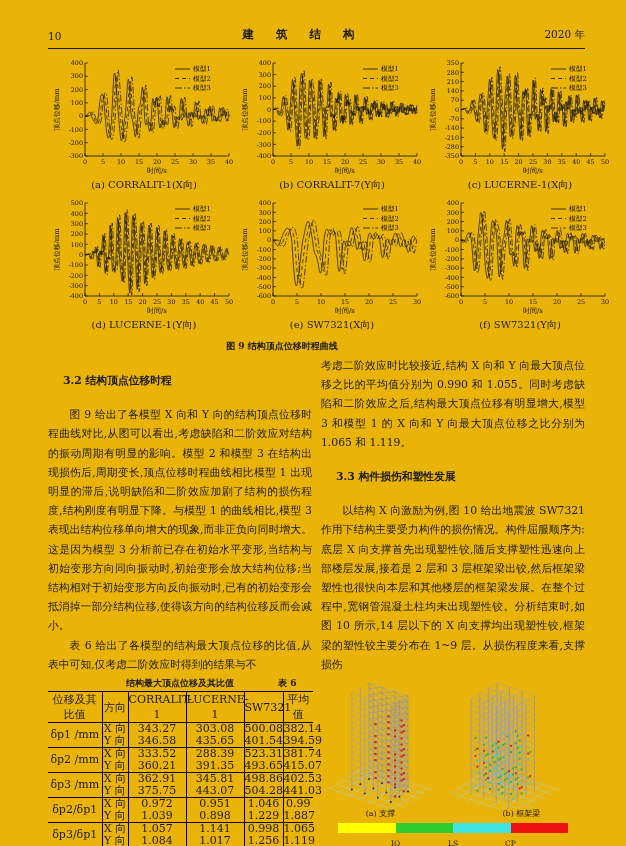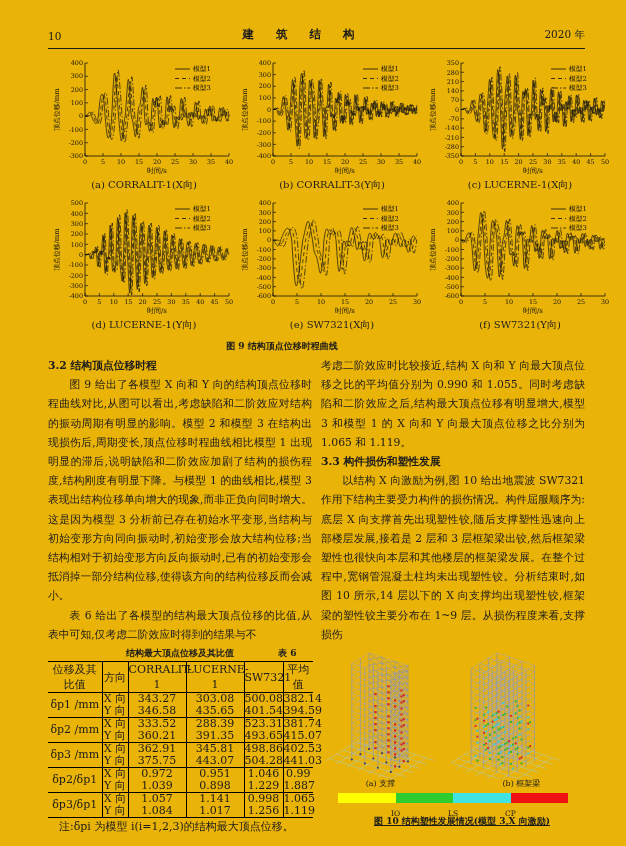--- a/index.html
+++ b/index.html
@@ -13,21 +13,21 @@
   
   .fig9{position:absolute;top:56px;left:50px;width:564px;display:grid;
         grid-template-columns:repeat(3,188px);row-gap:6px;}
   .chart-cell{display:flex;flex-direction:column;align-items:center;}
   .chart-cap{font-size:10px;margin-top:0;line-height:10px;}
   .fig9-caption{position:absolute;top:340px;left:0;width:564px;text-align:center;
                 font-weight:bold;font-size:9px;}
   
   .columns{position:absolute;top:356px;left:48px;width:537px;display:flex;gap:9px;}
   .col{width:264px;font-size:10.8px;line-height:19.2px;text-align:justify;}
-  .col h3{font-size:10.8px;font-weight:bold;margin:0;line-height:19.2px;text-align:left;}
+  .col h3{font-size:10.8px;font-weight:bold;margin:15px;line-height:19.2px;text-align:left;}
   .col p{margin:0;text-indent:2em;}
   .col p.cont{text-indent:0;}
   
   .t6-block{margin-top:3px;}
   .t6-titlerow{display:flex;align-items:baseline;font-size:9px;font-weight:bold;
                line-height:13px;margin-bottom:1px;}
   .t6-title{flex:1;text-align:center;padding-left:34px;}
   .t6-label{width:34px;}
   table.t6{width:265px;border-collapse:collapse;table-layout:fixed;font-size:11px;
            border-top:1.4px solid #000;border-bottom:1.4px solid #000;}
@@ -158,21 +158,21 @@
           <path d="M34.0 53.5L34.3 53.4L34.7 53.2L35.0 52.9L35.4 52.7L35.7 52.4L36.1 52.3L36.4 52.1L36.7 52.2L37.1 52.4L37.4 52.8L37.8 53.6L38.1 54.6L38.5 55.8L38.8 57.0L39.1 58.0L39.5 58.8L39.8 59.2L40.2 59.2L40.5 59.0L40.9 58.5L41.2 57.7L41.5 56.8L41.9 55.4L42.2 53.6L42.6 51.3L42.9 48.6L43.3 45.8L43.6 43.3L43.9 41.5L44.3 40.5L44.6 40.6L45.0 41.6L45.3 43.3L45.7 45.5L46.0 47.9L46.3 50.5L46.7 53.4L47.0 56.7L47.4 60.4L47.7 64.5L48.1 68.4L48.4 71.7L48.7 73.8L49.1 74.2L49.4 72.9L49.8 70.1L50.1 66.3L50.5 61.9L50.8 57.3L51.1 52.8L51.5 48.3L51.8 43.5L52.2 38.6L52.5 33.5L52.9 28.8L53.2 25.3L53.5 23.5L53.9 24.2L54.2 27.5L54.6 32.9L54.9 39.9L55.3 47.5L55.6 54.9L55.9 61.4L56.3 67.4L56.6 72.8L57.0 78.0L57.3 82.8L57.7 87.0L58.0 89.8L58.3 90.3L58.7 87.8L59.0 82.2L59.4 73.9L59.7 63.8L60.1 53.1L60.4 43.1L60.7 35.0L61.1 29.0L61.4 24.7L61.8 21.6L62.1 19.2L62.5 17.6L62.8 17.2L63.1 18.9L63.5 23.2L63.8 30.4L64.2 40.1L64.5 51.1L64.9 61.6L65.2 70.4L65.5 76.7L65.9 80.4L66.2 81.9L66.6 82.2L66.9 82.0L67.3 81.7L67.6 81.0L67.9 79.1L68.3 75.2L68.6 68.7L69.0 59.9L69.3 49.8L69.7 39.6L70.0 31.4L70.3 26.1L70.7 24.2L71.0 25.0L71.4 27.2L71.7 29.7L72.1 31.7L72.4 33.3L72.7 35.1L73.1 38.4L73.4 43.9L73.8 51.8L74.1 61.0L74.5 70.2L74.8 77.5L75.1 81.6L75.5 82.1L75.8 79.6L76.2 75.3L76.5 70.9L76.9 67.5L77.2 65.3L77.5 63.9L77.9 61.8L78.2 58.0L78.6 51.8L78.9 43.7L79.3 35.1L79.6 28.1L79.9 24.4L80.3 24.7L80.6 28.7L81.0 34.8L81.3 41.1L81.7 46.0L82.0 48.8L82.3 49.9L82.7 50.6L83.0 52.7L83.4 57.0L83.7 63.4L84.1 70.8L84.4 77.2L84.7 80.7L85.1 80.0L85.4 75.5L85.8 68.3L86.1 60.8L86.5 54.8L86.8 51.5L87.1 50.8L87.5 51.4L87.8 51.3L88.2 49.1L88.5 44.2L88.9 37.7L89.2 31.6L89.5 28.1L89.9 28.6L90.2 33.4L90.6 41.1L90.9 49.5L91.3 56.3L91.6 60.2L91.9 61.0L92.3 59.9L92.6 58.7L93.0 59.0L93.3 61.7L93.7 66.2L94.0 71.0L94.3 74.2L94.7 74.0L95.0 70.1L95.4 63.1L95.7 55.0L96.1 47.8L96.4 43.3L96.7 42.2L97.1 43.6L97.4 45.8L97.8 47.2L98.1 46.3L98.5 43.4L98.8 39.5L99.1 36.6L99.5 36.3L99.8 39.5L100.2 45.8L100.5 53.7L100.9 60.7L101.2 65.4L101.5 66.8L101.9 65.4L102.2 62.4L102.6 59.9L102.9 59.0L103.3 60.3L103.6 63.0L103.9 65.6L104.3 66.4L104.6 64.2L105.0 59.1L105.3 52.2L105.7 45.2L106.0 40.2L106.3 38.5L106.7 39.9L107.0 43.4L107.4 47.0L107.7 49.3L108.1 49.4L108.4 47.6L108.7 45.2L109.1 44.0L109.4 45.3L109.8 49.3L110.1 55.4L110.5 61.6L110.8 66.4L111.1 68.3L111.5 67.2L111.8 63.7L112.2 59.5L112.5 56.2L112.9 54.9L113.2 55.8L113.5 57.7L113.9 59.3L114.2 59.0L114.6 56.3L114.9 51.4L115.3 45.7L115.6 40.9L115.9 38.7L116.3 39.6L116.6 43.1L117.0 47.8L117.3 51.9L117.7 54.2L118.0 54.2L118.3 52.6L118.7 50.7L119.0 50.1L119.4 51.6L119.7 55.3L120.1 60.1L120.4 64.4L120.7 66.8L121.1 66.3L121.4 63.2L121.8 58.6L122.1 54.1L122.5 51.1L122.8 50.3L123.1 51.5L123.5 53.6L123.8 54.9L124.2 54.5L124.5 52.1L124.9 48.1L125.2 44.0L125.5 41.4L125.9 41.4L126.2 44.1L126.6 48.7L126.9 53.5L127.3 57.0L127.6 58.4L127.9 57.7L128.3 55.7L128.6 53.7L129.0 53.0L129.3 54.4L129.7 57.3L130.0 60.8L130.3 63.3L130.7 63.8L131.0 61.7L131.4 57.8L131.7 53.1L132.1 49.1L132.4 47.1L132.7 47.5L133.1 49.5L133.4 51.9L133.8 53.5L134.1 53.2L134.5 51.1L134.8 48.1L135.1 45.5L135.5 44.6L135.8 46.0L136.2 49.5L136.5 54.0L136.9 58.0L137.2 60.4L137.5 60.5L137.9 58.7L138.2 56.1L138.6 53.9L138.9 53.3L139.3 54.4L139.6 56.7L139.9 59.2L140.3 60.5L140.6 59.8L141.0 57.0L141.3 53.0L141.7 49.0L142.0 46.2L142.3 45.7L142.7 47.2L143.0 50.0L143.4 52.7L143.7 54.2L144.1 53.9L144.4 52.1L144.7 49.7L145.1 48.1L145.4 48.1L145.8 50.2L146.1 53.7L146.5 57.5L146.8 60.3L147.1 61.2L147.5 60.1L147.8 57.5L148.2 54.6L148.5 52.5L148.9 52.0L149.2 53.2L149.5 55.2L149.9 57.1L150.2 57.7L150.6 56.4L150.9 53.6L151.3 50.1L151.6 47.1L151.9 45.8L152.3 46.5L152.6 49.0L153.0 52.1L153.3 54.7L153.7 55.8L154.0 55.2L154.3 53.4L154.7 51.4L155.0 50.3L155.4 50.8L155.7 53.0L156.1 56.0L156.4 58.9L156.7 60.4L157.1 60.1L157.4 58.1L157.8 55.1L158.1 52.3L158.5 50.6L158.8 50.6L159.1 52.1L159.5 54.1L159.8 55.6L160.2 55.8L160.5 54.4L160.9 51.8L161.2 49.0L161.5 47.2L161.9 47.0L162.2 48.7L162.6 51.6L162.9 54.6L163.3 56.6L163.6 57.1L163.9 56.1L164.3 54.1L164.6 52.3L165.0 51.5L165.3 52.2L165.7 54.2L166.0 56.7L166.3 58.6L166.7 59.2L167.0 58.0L167.4 55.6L167.7 52.6L168.1 50.2L168.4 49.3L168.7 50.0L169.1 51.8L169.4 53.8L169.8 55.1L170.1 55.1L170.5 53.6L170.8 51.4L171.1 49.3L171.5 48.4L171.8 49.1L172.2 51.2L172.5 54.0L172.9 56.5L173.2 57.8L173.5 57.5L173.9 56.0L174.2 53.9L174.6 52.2L174.9 51.7L175.3 52.6L175.6 54.4L175.9 56.4L176.3 57.6L176.6 57.5L177.0 55.9L177.3 53.4L177.7 50.8L178.0 49.1" fill="none" stroke="#111" stroke-width="0.7"></path>
           <path d="M34.0 53.5L34.3 53.5L34.7 53.5L35.0 53.5L35.4 53.4L35.7 53.3L36.1 53.1L36.4 52.8L36.7 52.6L37.1 52.4L37.4 52.3L37.8 52.2L38.1 52.3L38.5 52.7L38.8 53.3L39.1 54.1L39.5 55.2L39.8 56.3L40.2 57.3L40.5 58.2L40.9 58.7L41.2 58.9L41.5 58.7L41.9 58.3L42.2 57.7L42.6 56.9L42.9 55.8L43.3 54.4L43.6 52.4L43.9 50.0L44.3 47.4L44.6 44.9L45.0 42.9L45.3 41.7L45.7 41.4L46.0 42.0L46.3 43.3L46.7 45.2L47.0 47.3L47.4 49.6L47.7 52.2L48.1 55.1L48.4 58.4L48.7 62.1L49.1 65.9L49.4 69.3L49.8 71.7L50.1 72.8L50.5 72.3L50.8 70.2L51.1 67.0L51.5 63.0L51.8 58.8L52.2 54.6L52.5 50.4L52.9 46.1L53.2 41.5L53.5 36.8L53.9 32.3L54.2 28.4L54.6 26.0L54.9 25.7L55.3 27.8L55.6 32.1L55.9 38.1L56.3 45.0L56.6 52.0L57.0 58.4L57.3 64.2L57.7 69.4L58.0 74.3L58.3 79.0L58.7 83.2L59.0 86.4L59.4 87.8L59.7 86.7L60.1 82.7L60.4 75.9L60.7 67.1L61.1 57.2L61.4 47.5L61.8 39.2L62.1 32.8L62.5 28.2L62.8 24.9L63.1 22.4L63.5 20.6L63.8 19.7L64.2 20.4L64.5 23.3L64.9 29.0L65.2 37.1L65.5 47.0L65.9 57.1L66.2 66.1L66.6 73.0L66.9 77.4L67.3 79.5L67.6 80.2L67.9 80.1L68.3 79.9L68.6 79.5L69.0 78.2L69.3 75.5L69.7 70.4L70.0 63.1L70.3 54.0L70.7 44.4L71.0 35.8L71.4 29.7L71.7 26.7L72.1 26.4L72.4 28.1L72.7 30.5L73.1 32.6L73.4 34.1L73.8 35.6L74.1 38.0L74.5 42.2L74.8 48.7L75.1 56.9L75.5 65.6L75.8 73.3L76.2 78.5L76.5 80.3L76.9 79.0L77.2 75.5L77.5 71.3L77.9 67.7L78.2 65.2L78.6 63.7L78.9 62.2L79.3 59.4L79.6 54.6L79.9 47.6L80.3 39.6L80.6 32.3L81.0 27.4L81.3 26.1L81.7 28.5L82.0 33.6L82.3 39.7L82.7 44.9L83.0 48.3L83.4 49.8L83.7 50.5L84.1 51.7L84.4 54.8L84.7 60.0L85.1 66.7L85.4 73.3L85.8 77.8L86.1 78.9L86.5 76.1L86.8 70.2L87.1 63.1L87.5 56.7L87.8 52.6L88.2 51.0L88.5 51.2L88.9 51.7L89.2 50.6L89.5 47.0L89.9 41.4L90.2 35.3L90.6 30.8L90.9 29.7L91.3 32.5L91.6 38.8L91.9 46.6L92.3 53.8L92.6 58.6L93.0 60.5L93.3 60.0L93.7 58.7L94.0 58.2L94.3 59.8L94.7 63.4L95.0 68.0L95.4 71.8L95.7 73.1L96.1 70.8L96.4 65.4L96.7 58.0L97.1 50.7L97.4 45.4L97.8 43.0L98.1 43.5L98.5 45.5L98.8 47.3L99.1 47.4L99.5 45.4L99.8 42.0L100.2 38.7L100.5 37.2L100.9 38.8L101.2 43.7L101.5 50.6L101.9 57.7L102.2 63.1L102.6 65.7L102.9 65.3L103.3 63.0L103.6 60.3L103.9 58.7L104.3 59.1L104.6 61.3L105.0 63.9L105.3 65.5L105.7 64.7L106.0 60.9L106.3 55.0L106.7 48.3L107.0 42.7L107.4 39.8L107.7 40.0L108.1 42.6L108.4 46.2L108.7 49.0L109.1 49.9L109.4 48.9L109.8 46.7L110.1 44.9L110.5 45.0L110.8 47.8L111.1 52.8L111.5 58.7L111.8 63.9L112.2 66.9L112.5 67.0L112.9 64.5L113.2 60.6L113.5 57.1L113.9 55.1L114.2 55.1L114.6 56.6L114.9 58.4L115.3 59.0L115.6 57.4L115.9 53.7L116.3 48.4L116.6 43.4L117.0 40.2L117.3 39.9L117.7 42.2L118.0 46.3L118.3 50.6L118.7 53.5L119.0 54.4L119.4 53.4L119.7 51.6L120.1 50.3L120.4 50.9L120.7 53.6L121.1 57.7L121.4 62.1L121.8 65.2L122.1 65.9L122.5 64.0L122.8 60.1L123.1 55.7L123.5 52.2L123.8 50.5L124.2 51.0L124.5 52.8L124.9 54.5L125.2 54.9L125.5 53.3L125.9 50.1L126.2 46.1L126.6 43.0L126.9 42.0L127.3 43.5L127.6 47.1L127.9 51.7L128.3 55.7L128.6 57.8L129.0 57.9L129.3 56.4L129.7 54.3L130.0 53.1L130.3 53.6L130.7 55.8L131.0 59.0L131.4 61.8L131.7 63.2L132.1 62.2L132.4 59.2L132.7 54.9L133.1 50.8L133.4 48.1L133.8 47.5L134.1 48.9L134.5 51.1L134.8 53.0L135.1 53.5L135.5 52.3L135.8 49.7L136.2 46.9L136.5 45.3L136.9 45.7L137.2 48.2L137.5 52.2L137.9 56.3L138.2 59.2L138.6 60.2L138.9 59.2L139.3 56.9L139.6 54.6L139.9 53.3L140.3 53.7L140.6 55.5L141.0 57.9L141.3 59.7L141.7 59.8L142.0 58.0L142.3 54.7L142.7 50.7L143.0 47.6L143.4 46.2L143.7 46.9L144.1 49.1L144.4 51.8L144.7 53.8L145.1 54.2L145.4 53.0L145.8 50.9L146.1 48.9L146.5 48.3L146.8 49.4L147.1 52.2L147.5 55.8L147.8 58.9L148.2 60.6L148.5 60.3L148.9 58.3L149.2 55.6L149.5 53.2L149.9 52.1L150.2 52.6L150.6 54.3L150.9 56.2L151.3 57.3L151.6 56.9L151.9 54.8L152.3 51.7L152.6 48.6L153.0 46.6L153.3 46.5L153.7 48.2L154.0 51.0L154.3 53.7L154.7 55.4L155.0 55.5L155.4 54.2L155.7 52.3L156.1 50.8L156.4 50.6L156.7 52.0L157.1 54.6L157.4 57.5L157.8 59.5L158.1 60.0L158.5 58.7L158.8 56.2L159.1 53.4L159.5 51.3L159.8 50.6L160.2 51.5L160.5 53.3L160.9 55.0L161.2 55.8L161.5 55.0L161.9 53.0L162.2 50.4L162.6 48.2L162.9 47.3L163.3 48.2L163.6 50.5L163.9 53.4L164.3 55.8L164.6 56.9L165.0 56.4L165.3 54.9L165.7 53.0L166.0 51.8L166.3 51.8L166.7 53.3L167.0 55.5L167.4 57.7L167.7 58.8L168.1 58.3L168.4 56.5L168.7 53.8L169.1 51.3L169.4 49.8L169.8 49.8L170.1 51.1L170.5 53.1L170.8 54.6L171.1 55.1L171.5 54.3L171.8 52.4L172.2 50.3L172.5 48.9L172.9 48.9L173.2 50.4L173.5 52.9L173.9 55.4L174.2 57.2L174.6 57.5L174.9 56.5L175.3 54.7L175.6 52.9L175.9 51.9L176.3 52.2L176.6 53.6L177.0 55.5L177.3 57.0L177.7 57.4L178.0 56.5" fill="none" stroke="#111" stroke-width="0.7" stroke-dasharray="4,3"></path>
           <path d="M34.0 53.5L34.3 53.5L34.7 53.5L35.0 53.5L35.4 53.5L35.7 53.5L36.1 53.5L36.4 53.5L36.7 53.3L37.1 53.1L37.4 52.8L37.8 52.6L38.1 52.3L38.5 52.1L38.8 52.0L39.1 52.1L39.5 52.4L39.8 52.9L40.2 53.8L40.5 54.9L40.9 56.2L41.2 57.4L41.5 58.5L41.9 59.3L42.2 59.6L42.6 59.6L42.9 59.3L43.3 58.7L43.6 57.9L43.9 56.8L44.3 55.3L44.6 53.2L45.0 50.7L45.3 47.7L45.7 44.8L46.0 42.2L46.3 40.4L46.7 39.6L47.0 39.9L47.4 41.1L47.7 43.0L48.1 45.3L48.4 47.9L48.7 50.8L49.1 54.0L49.4 57.6L49.8 61.6L50.1 66.0L50.5 70.1L50.8 73.5L51.1 75.4L51.5 75.6L51.8 73.9L52.2 70.6L52.5 66.4L52.9 61.6L53.2 56.8L53.5 51.9L53.9 47.0L54.2 41.9L54.6 36.6L54.9 31.2L55.3 26.3L55.6 22.8L55.9 21.4L56.3 22.6L56.6 26.5L57.0 32.7L57.3 40.4L57.7 48.5L58.0 56.2L58.3 63.2L58.7 69.4L59.0 75.1L59.4 80.6L59.7 85.7L60.1 90.0L60.4 92.6L60.7 92.6L61.1 89.4L61.4 82.9L61.8 73.5L62.1 62.5L62.5 51.1L62.8 40.7L63.1 32.4L63.5 26.3L63.8 22.0L64.2 18.8L64.5 16.4L64.9 14.9L65.2 14.8L65.5 17.0L65.9 22.2L66.2 30.5L66.6 41.2L66.9 53.0L67.3 63.9L67.6 73.0L67.9 79.2L68.3 82.7L68.6 84.0L69.0 84.2L69.3 84.0L69.7 83.6L70.0 82.7L70.3 80.4L70.7 75.7L71.0 68.3L71.4 58.6L71.7 47.5L72.1 36.9L72.4 28.6L72.7 23.6L73.1 22.1L73.4 23.3L73.8 25.9L74.1 28.5L74.5 30.5L74.8 32.2L75.1 34.3L75.5 38.2L75.8 44.6L76.2 53.4L76.5 63.3L76.9 72.9L77.2 80.2L77.5 84.0L77.9 83.9L78.2 80.7L78.6 76.0L78.9 71.4L79.3 68.0L79.6 65.9L79.9 64.3L80.3 61.9L80.6 57.4L81.0 50.3L81.3 41.4L81.7 32.3L82.0 25.3L82.3 22.1L82.7 23.2L83.0 28.0L83.4 34.7L83.7 41.3L84.1 46.2L84.4 48.8L84.7 49.7L85.1 50.7L85.4 53.3L85.8 58.3L86.1 65.4L86.5 73.3L86.8 79.8L87.1 82.8L87.5 81.3L87.8 75.8L88.2 67.9L88.5 60.0L88.9 54.0L89.2 51.0L89.5 50.6L89.9 51.3L90.2 51.0L90.6 48.1L90.9 42.4L91.3 35.4L91.6 29.2L91.9 26.1L92.3 27.5L92.6 33.2L93.0 41.8L93.3 50.7L93.7 57.5L94.0 61.0L94.3 61.4L94.7 60.1L95.0 58.9L95.4 59.7L95.7 63.0L96.1 68.0L96.4 73.1L96.7 75.9L97.1 75.0L97.4 70.1L97.8 62.3L98.1 53.7L98.5 46.3L98.8 42.1L99.1 41.5L99.5 43.3L99.8 45.7L100.2 46.7L100.5 45.4L100.9 42.0L101.2 37.9L101.5 35.1L101.9 35.4L102.2 39.5L102.6 46.7L102.9 55.1L103.3 62.3L103.6 66.8L103.9 67.7L104.3 65.7L104.6 62.5L105.0 60.0L105.3 59.5L105.7 61.2L106.0 64.3L106.3 66.8L106.7 67.1L107.0 64.2L107.4 58.3L107.7 50.7L108.1 43.5L108.4 38.7L108.7 37.5L109.1 39.5L109.4 43.4L109.8 47.2L110.1 49.2L110.5 48.9L110.8 46.7L111.1 44.3L111.5 43.4L111.8 45.2L112.2 50.1L112.5 56.7L112.9 63.3L113.2 67.9L113.5 69.4L113.9 67.6L114.2 63.6L114.6 59.2L114.9 56.0L115.3 55.1L115.6 56.2L115.9 58.4L116.3 59.8L116.6 59.1L117.0 55.7L117.3 50.2L117.7 44.1L118.0 39.4L118.3 37.6L118.7 39.1L119.0 43.2L119.4 48.2L119.7 52.4L120.1 54.4L120.4 54.1L120.7 52.2L121.1 50.3L121.4 49.9L121.8 52.0L122.1 56.3L122.5 61.4L122.8 65.8L123.1 67.8L123.5 66.8L123.8 63.1L124.2 58.1L124.5 53.5L124.9 50.6L125.2 50.2L125.5 51.7L125.9 53.9L126.2 55.1L126.6 54.3L126.9 51.3L127.3 46.9L127.6 42.7L127.9 40.4L128.3 40.9L128.6 44.2L129.0 49.3L129.3 54.3L129.7 57.7L130.0 58.8L130.3 57.7L130.7 55.4L131.0 53.4L131.4 53.1L131.7 54.9L132.1 58.2L132.4 61.9L132.7 64.3L133.1 64.3L133.4 61.7L133.8 57.2L134.1 52.2L134.5 48.3L134.8 46.6L135.1 47.3L135.5 49.7L135.8 52.2L136.2 53.6L136.5 52.9L136.9 50.4L137.2 47.2L137.5 44.6L137.9 44.0L138.2 46.0L138.6 50.0L138.9 54.9L139.3 58.9L139.6 61.0L139.9 60.8L140.3 58.6L140.6 55.8L141.0 53.7L141.3 53.3L141.7 54.8L142.0 57.4L142.3 59.9L142.7 61.0L143.0 59.8L143.4 56.6L143.7 52.2L144.1 48.0L144.4 45.4L144.7 45.3L145.1 47.2L145.4 50.3L145.8 53.0L146.1 54.3L146.5 53.7L146.8 51.6L147.1 49.1L147.5 47.6L147.8 48.0L148.2 50.5L148.5 54.5L148.9 58.4L149.2 61.1L149.5 61.7L149.9 60.2L150.2 57.2L150.6 54.2L150.9 52.2L151.3 52.0L151.6 53.5L151.9 55.8L152.3 57.6L152.6 57.9L153.0 56.2L153.3 53.0L153.7 49.2L154.0 46.3L154.3 45.2L154.7 46.4L155.0 49.2L155.4 52.6L155.7 55.1L156.1 56.0L156.4 55.1L156.7 53.0L157.1 51.0L157.4 50.0L157.8 50.9L158.1 53.5L158.5 56.8L158.8 59.6L159.1 61.0L159.5 60.3L159.8 57.9L160.2 54.7L160.5 51.8L160.9 50.2L161.2 50.6L161.5 52.3L161.9 54.5L162.2 55.9L162.6 55.8L162.9 54.1L163.3 51.2L163.6 48.3L163.9 46.6L164.3 46.8L164.6 48.8L165.0 52.0L165.3 55.1L165.7 57.1L166.0 57.3L166.3 55.9L166.7 53.8L167.0 51.9L167.4 51.3L167.7 52.4L168.1 54.7L168.4 57.4L168.7 59.2L169.1 59.5L169.4 58.0L169.8 55.2L170.1 52.0L170.5 49.7L170.8 49.0L171.1 50.0L171.5 52.1L171.8 54.2L172.2 55.3L172.5 55.0L172.9 53.3L173.2 50.8L173.5 48.7L173.9 48.0L174.2 49.1L174.6 51.5L174.9 54.6L175.3 57.0L175.6 58.2L175.9 57.6L176.3 55.8L176.6 53.6L177.0 51.9L177.3 51.6L177.7 52.8L178.0 54.9" fill="none" stroke="#111" stroke-width="0.7" stroke-dasharray="7,2,1.5,2"></path>
           <line x1="124" y1="13" x2="139" y2="13" stroke="#111" stroke-width="0.8"></line>
           <text x="142" y="15.4" font-size="6.8" font-family="&quot;DejaVu Serif&quot;,serif" fill="#111">模型1</text>
           <line x1="124" y1="22.5" x2="139" y2="22.5" stroke="#111" stroke-width="0.8" stroke-dasharray="4,3"></line>
           <text x="142" y="24.9" font-size="6.8" font-family="&quot;DejaVu Serif&quot;,serif" fill="#111">模型2</text>
           <line x1="124" y1="32" x2="139" y2="32" stroke="#111" stroke-width="0.8" stroke-dasharray="7,2,1.5,2"></line>
           <text x="142" y="34.4" font-size="6.8" font-family="&quot;DejaVu Serif&quot;,serif" fill="#111">模型3</text>
         </svg>
-        <div class="chart-cap">(b) CORRALIT-3(Y向)</div>
+        <div class="chart-cap">(b) CORRALIT-7(Y向)</div>
       </div>
       <div class="chart-cell">
         <svg width="186" height="124" viewBox="0 0 186 124">
           <line x1="34" y1="7" x2="34" y2="100" stroke="#111" stroke-width="0.8"></line>
           <line x1="34" y1="100" x2="178" y2="100" stroke="#111" stroke-width="0.8"></line>
           <line x1="34" y1="100" x2="37" y2="100" stroke="#111" stroke-width="0.7"></line>
           <text x="32" y="102.2" text-anchor="end" font-size="6.4" font-family="&quot;DejaVu Serif&quot;,serif" fill="#111">-350</text>
           <line x1="34" y1="90.7" x2="37" y2="90.7" stroke="#111" stroke-width="0.7"></line>
           <text x="32" y="92.9" text-anchor="end" font-size="6.4" font-family="&quot;DejaVu Serif&quot;,serif" fill="#111">-280</text>
           <line x1="34" y1="81.4" x2="37" y2="81.4" stroke="#111" stroke-width="0.7"></line>

